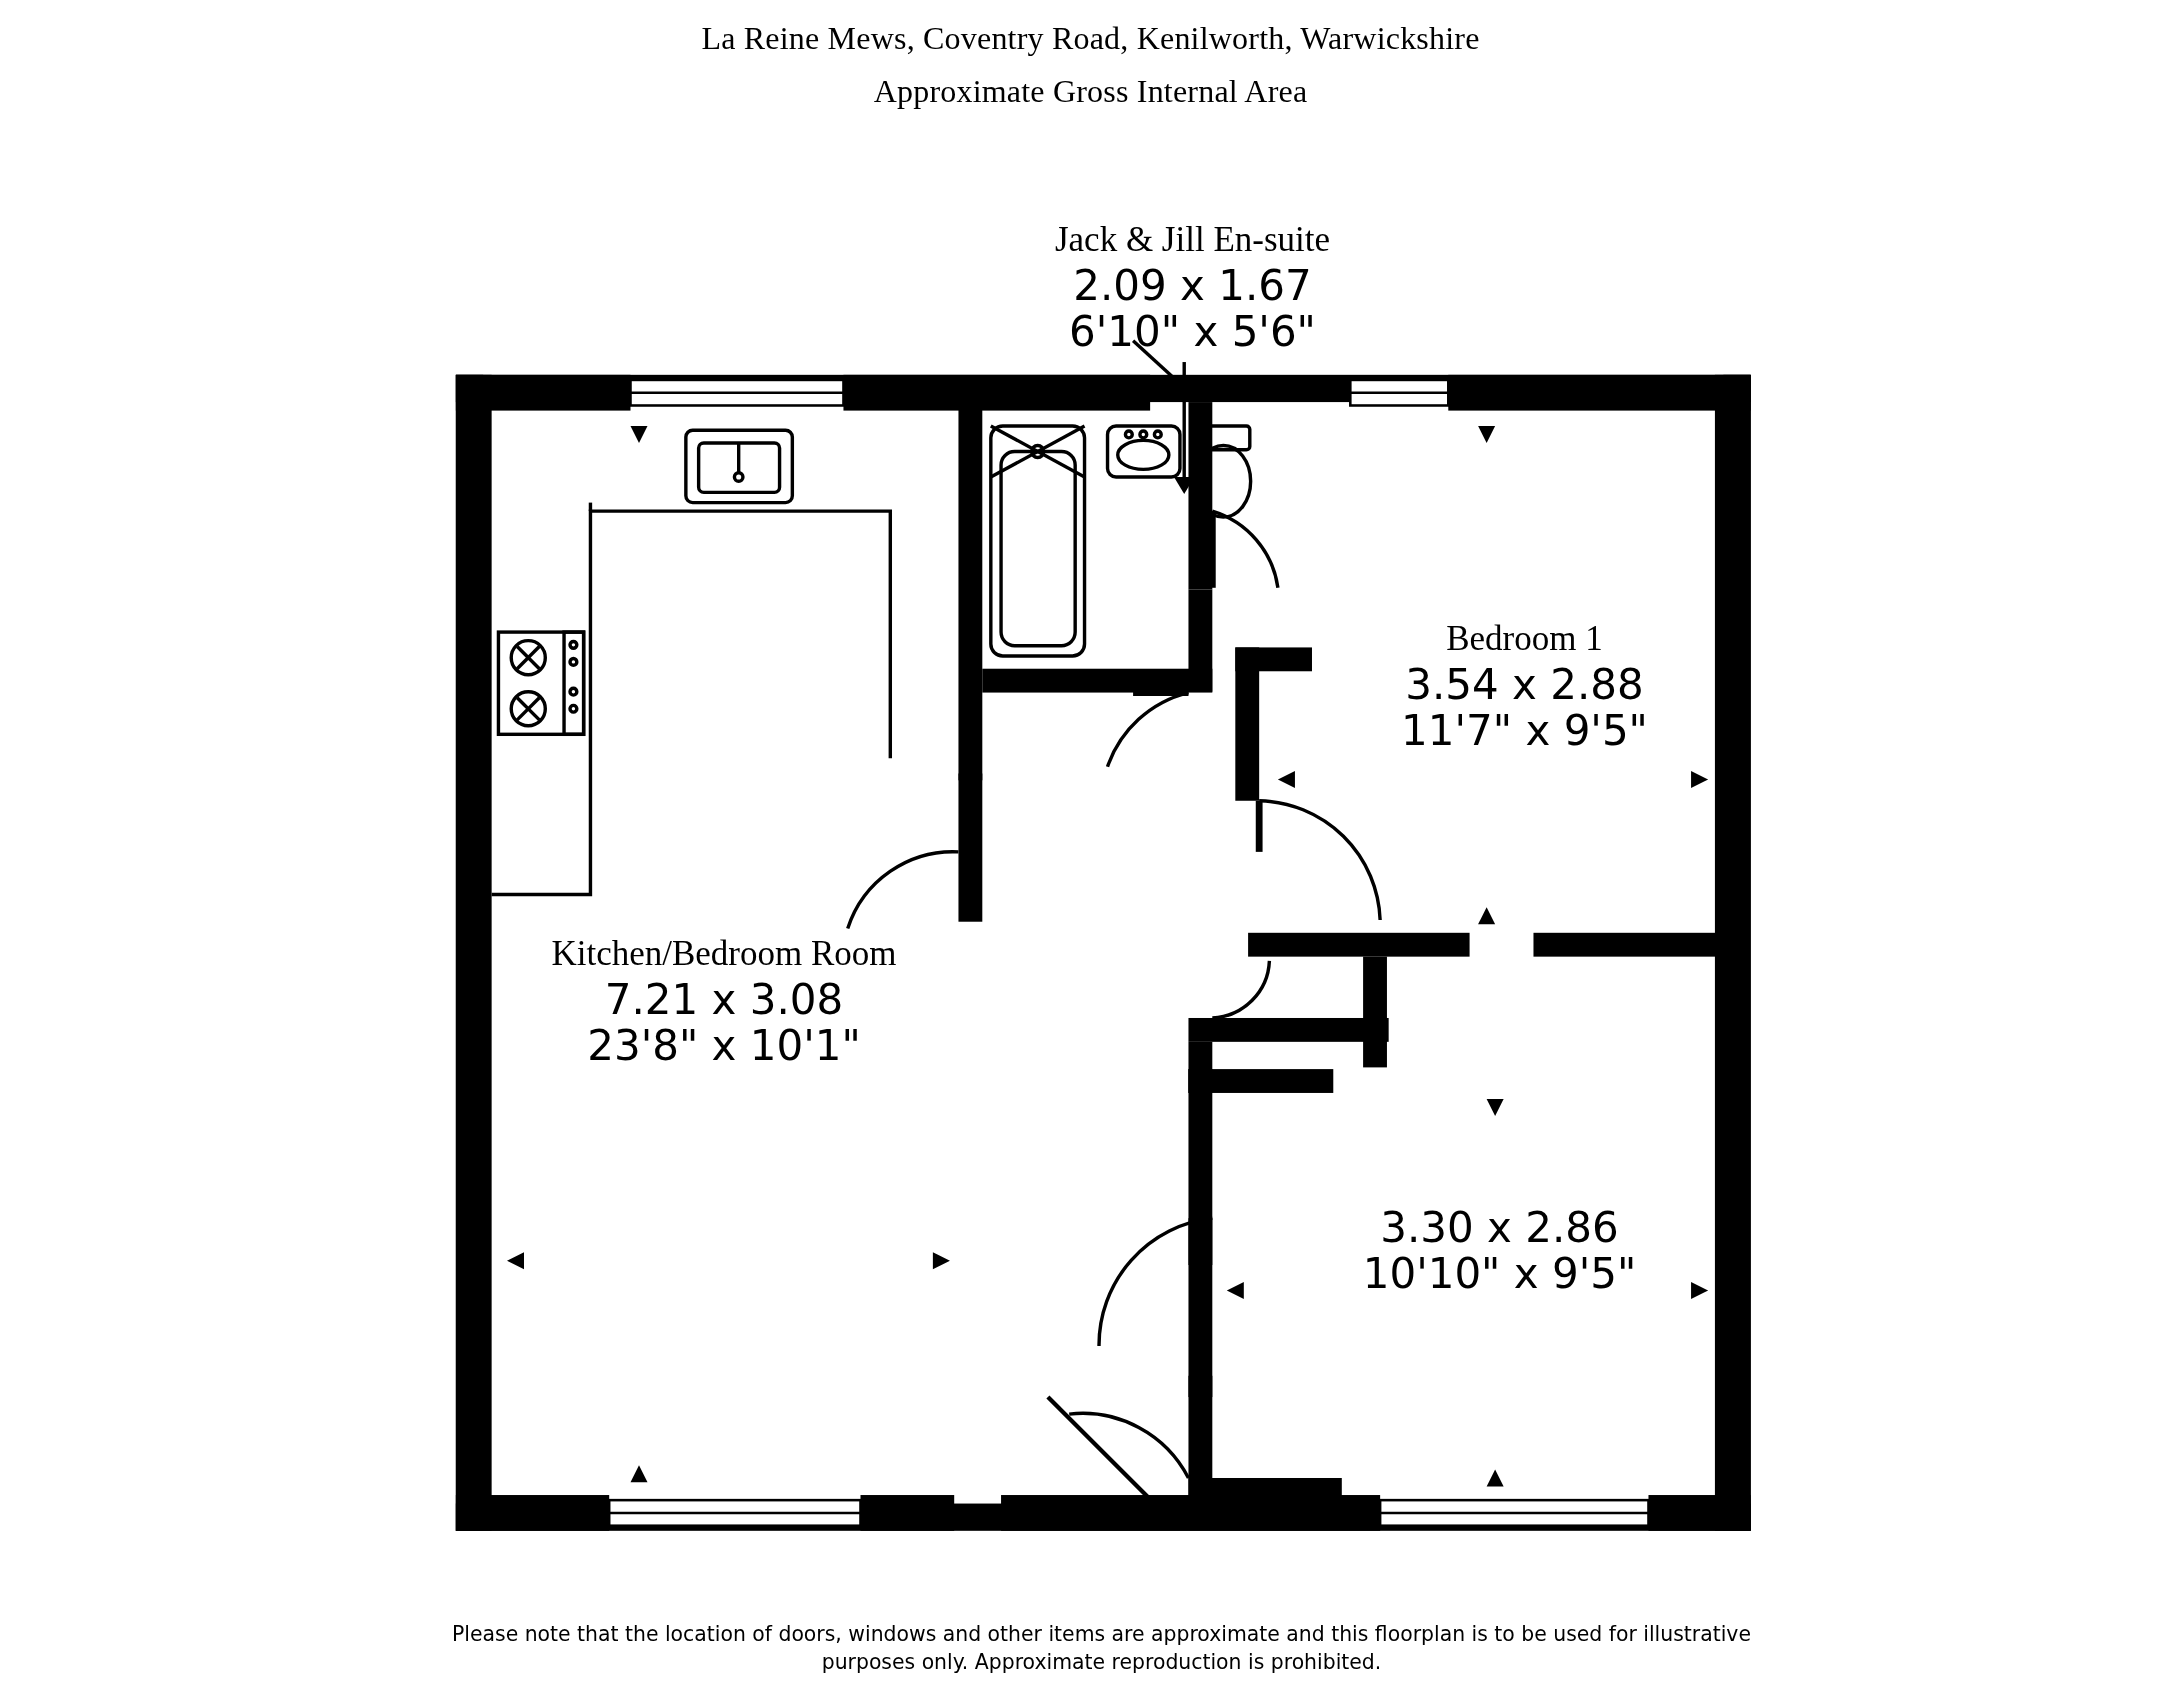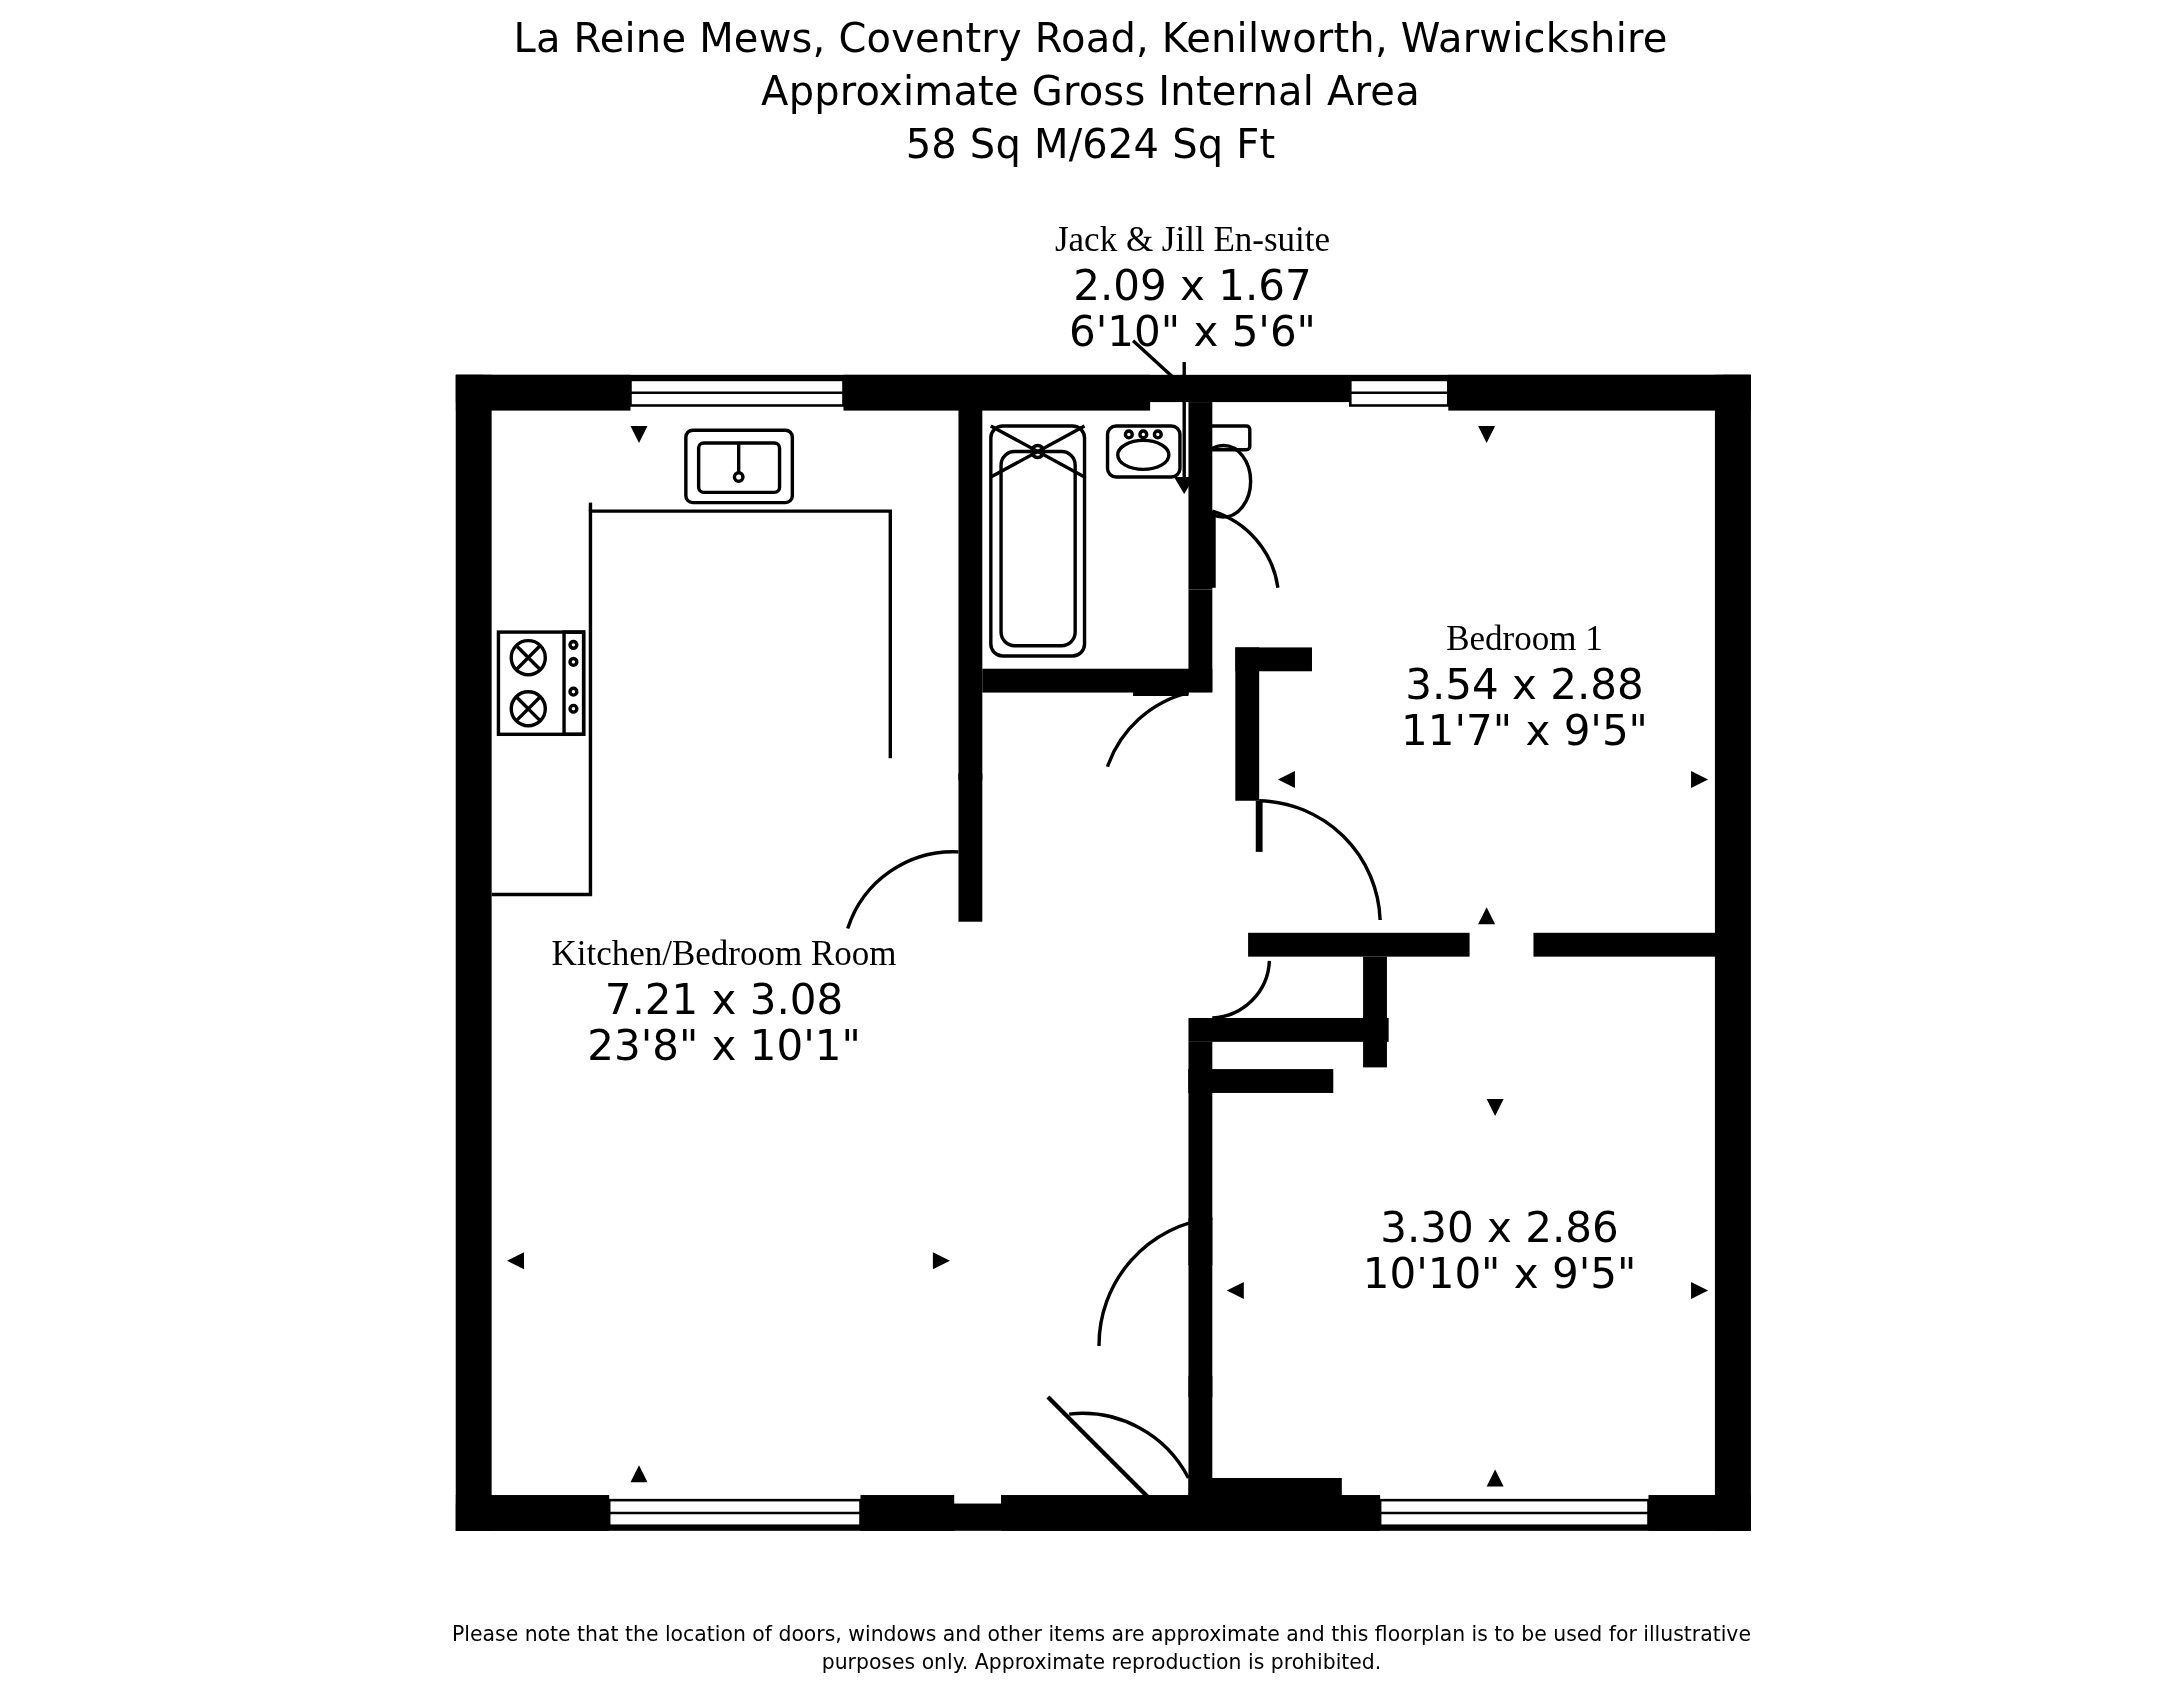--- a/index.html
+++ b/index.html
@@ -18,24 +18,25 @@
 
   
   .header {
     position: absolute;
     top: 12px;
     left: 0;
     width: 2181px;
     text-align: center;
   }
   .header .line {
-    font-size: 40px;
+    font-size: 32px;
     line-height: 53px;
     letter-spacing: 0.2px;
     white-space: nowrap;
+    font-family: Liberation Serif, serif;
   }
 
   
   .room-label {
     position: absolute;
     text-align: center;
     white-space: nowrap;
   }
   .room-label .name {
     font-size: 35px;
@@ -68,21 +69,20 @@
     left: 0;
     top: 0;
   }
 </style>
 </head>
 <body>
 
 <div class="header">
   <div class="line">La Reine Mews, Coventry Road, Kenilworth, Warwickshire</div>
   <div class="line">Approximate Gross Internal Area</div>
-  <div class="line">58 Sq M/624 Sq Ft</div>
 </div>
 
 <div class="room-label" style="left:852px; top:217px; width:681px;">
   <div class="name">Jack &amp; Jill En-suite</div>
   <div class="dim">2.09 x 1.67</div>
   <div class="dim">6'10" x 5'6"</div>
 </div>
 
 <div class="room-label" style="left:1218px; top:616px; width:613px;">
   <div class="name">Bedroom 1</div>

